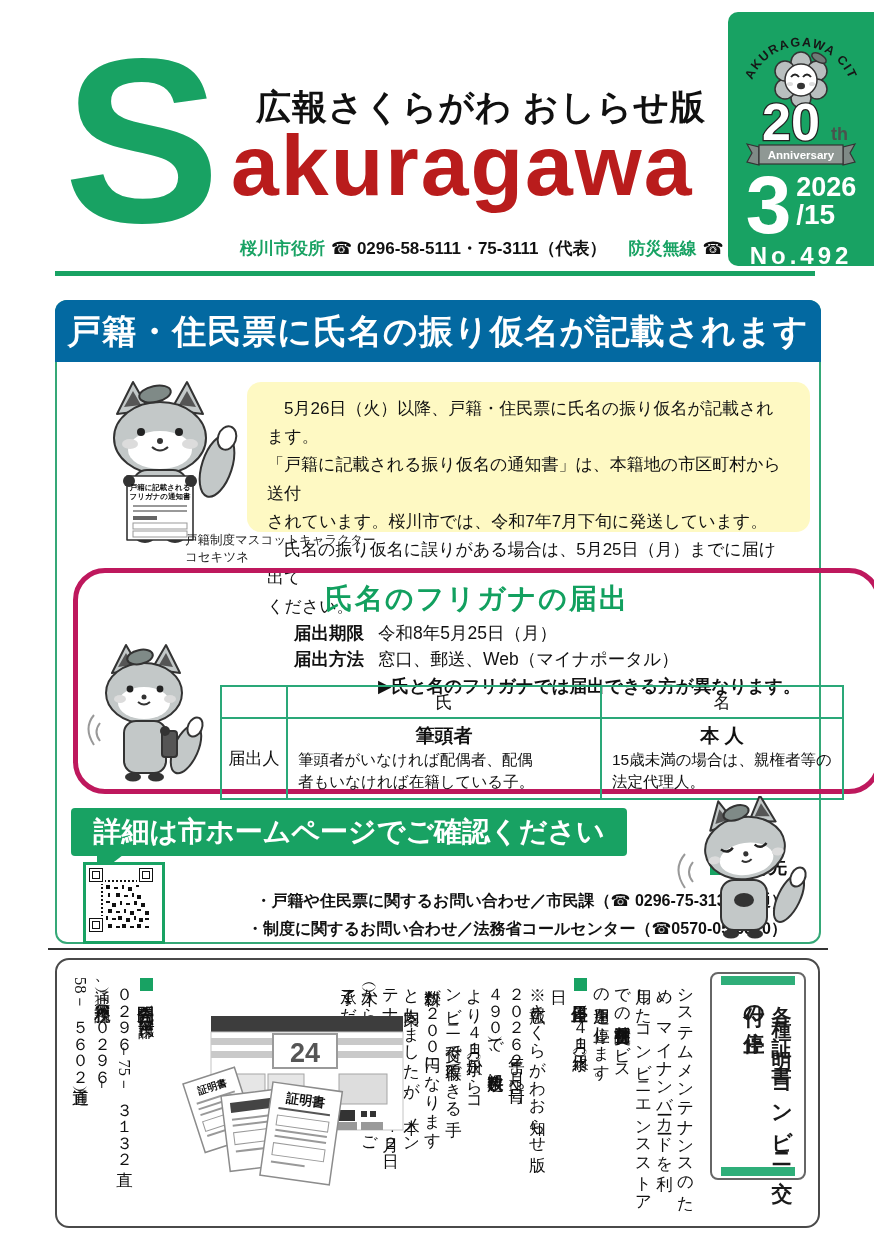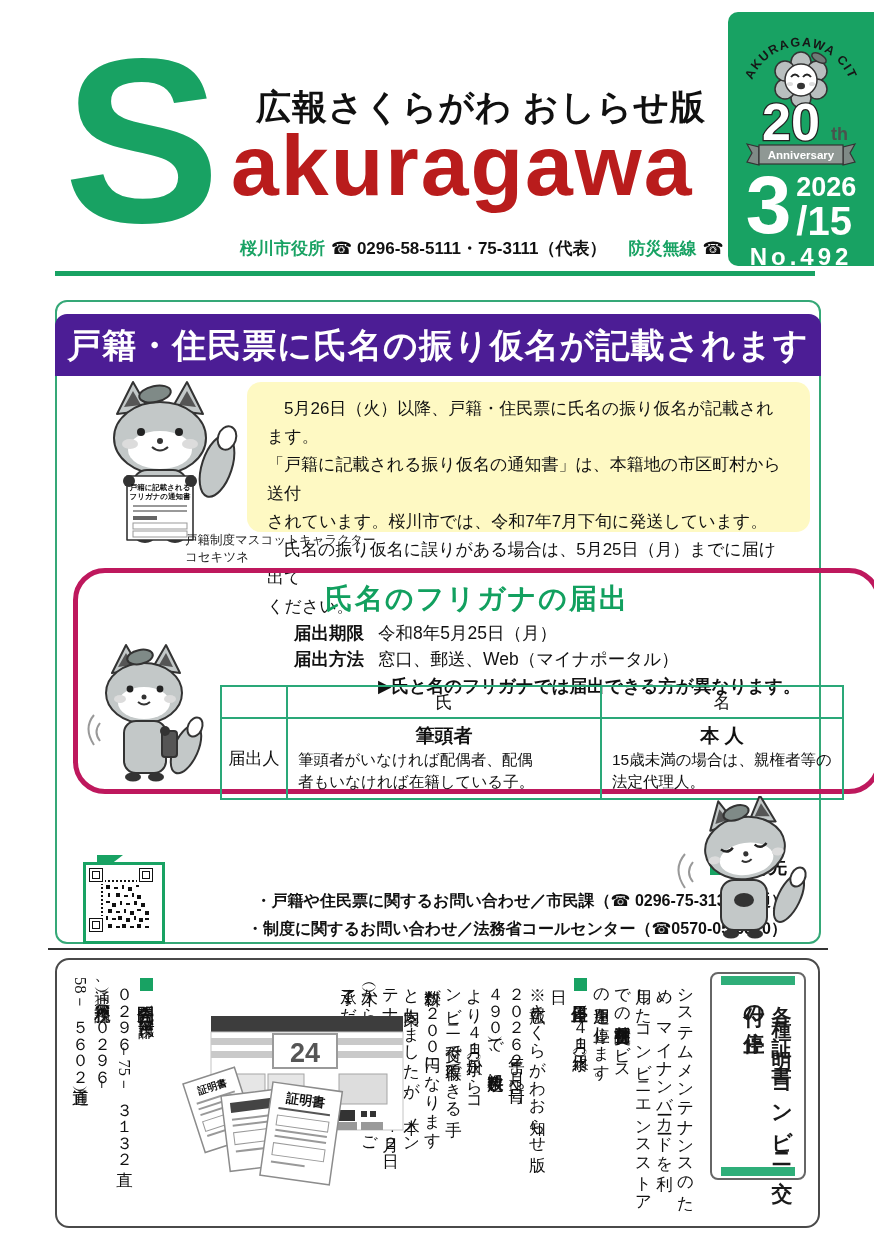--- a/index.html
+++ b/index.html
@@ -12,28 +12,28 @@
   .kicker{left:256px;top:84px;font-size:35px;font-weight:bold;letter-spacing:1px;color:#101010;}
   .logo-rest{left:231px;top:122px;font-size:86px;font-weight:bold;color:#b91c1c;letter-spacing:2px;line-height:1;}
   .phoneline{left:240px;top:237px;font-size:17px;font-weight:bold;white-space:nowrap;}
   .phoneline .g{color:#18a263;margin-right:6px;}
   .phoneline .b{color:#111;margin-right:22px;}
   .sidebar{right:0;top:12px;width:146px;height:254px;background:#18a263;border-radius:10px 0 0 10px;text-align:center;}
   .date-row{display:flex;justify-content:center;align-items:flex-start;margin-top:-4px;color:#fff;}
   .date-month{font-size:82px;font-weight:bold;line-height:0.85;}
   .date-col{margin-left:5px;text-align:left;}
   .date-year{font-size:27px;font-weight:bold;line-height:1.0;margin-top:4px;}
-  .date-day{font-size:40px;font-weight:bold;line-height:1.0;}
+  .date-day{font-size:28px;font-weight:bold;line-height:1.0;}
   .issue-no{color:#fff;font-size:24px;font-weight:bold;letter-spacing:4px;margin-top:2px;}
   .hr-green{left:55px;top:271px;width:760px;height:0;border-top:5px solid #18a263;}
 
   
   .art1{left:55px;top:300px;width:762px;height:640px;border:2px solid #35a877;border-radius:12px;}
-  .art1-banner{left:-2px;top:-2px;width:766px;height:62px;background:#4c1d95;border-radius:12px 12px 0 0;
-               color:#fff;font-size:34px;font-weight:bold;text-align:center;line-height:62px;letter-spacing:1px;margin-top:14px;}
+  .art1-banner{left:-2px;top:-2px;width:766px;height:62px;background:#0369a1;border-radius:12px 12px 0 0;
+               color:#fff;font-size:34px;font-weight:bold;text-align:center;line-height:62px;letter-spacing:1px;}
   .intro-box{left:190px;top:80px;width:563px;height:150px;background:#fef9c3;border-radius:14px;
              padding:13px 20px;box-sizing:border-box;font-size:17px;line-height:1.66;white-space:pre-line;}
   .caption{left:128px;top:230px;font-size:12.5px;line-height:1.35;white-space:pre-line;color:#222;}
   .todokede{left:16px;top:266px;width:808px;height:226px;border:5px solid #be185d;border-radius:32px;box-sizing:border-box;}
   .todokede-title{width:100%;text-align:center;margin-top:7px;font-size:28px;font-weight:bold;color:#12a05f;letter-spacing:2px;}
   .detail{left:216px;top:47px;font-size:17.5px;line-height:1.5;}
   .detail .lbl{margin-right:14px;font-weight:bold;}
   .detail .note{font-weight:bold;margin-left:84px;}
   table.fr{position:absolute;left:142px;top:112px;border-collapse:collapse;}
   table.fr td{border:2px solid #2aa878;vertical-align:middle;}
@@ -225,20 +225,21 @@
         <td class="body-cell c-mei">
           <div class="cell-title">本 人</div>
           <div class="cell-desc">15歳未満の場合は、親権者等の
 法定代理人。</div>
         </td>
       </tr>
     </tbody>
       </table>
   </div>
 
+  <div class="abs banner2">詳細は市ホームページでご確認ください</div>
   <div class="abs banner2-tail"></div>
 
   <div class="abs qr">
     <svg width="64" height="64" viewBox="0 0 33 33" shape-rendering="crispEdges">
       <g class="m">
         <path d="M0,0h7v7h-7z M26,0h7v7h-7z M0,26h7v7h-7z" fill="#111"></path>
         <rect x="2" y="2" width="3" height="3" fill="#fff"></rect>
           <rect x="28" y="2" width="3" height="3" fill="#fff"></rect>
           <rect x="2" y="28" width="3" height="3" fill="#fff"></rect>
         <rect x="1" y="1" width="5" height="5" fill="none" stroke="#fff" stroke-width="1"></rect>

